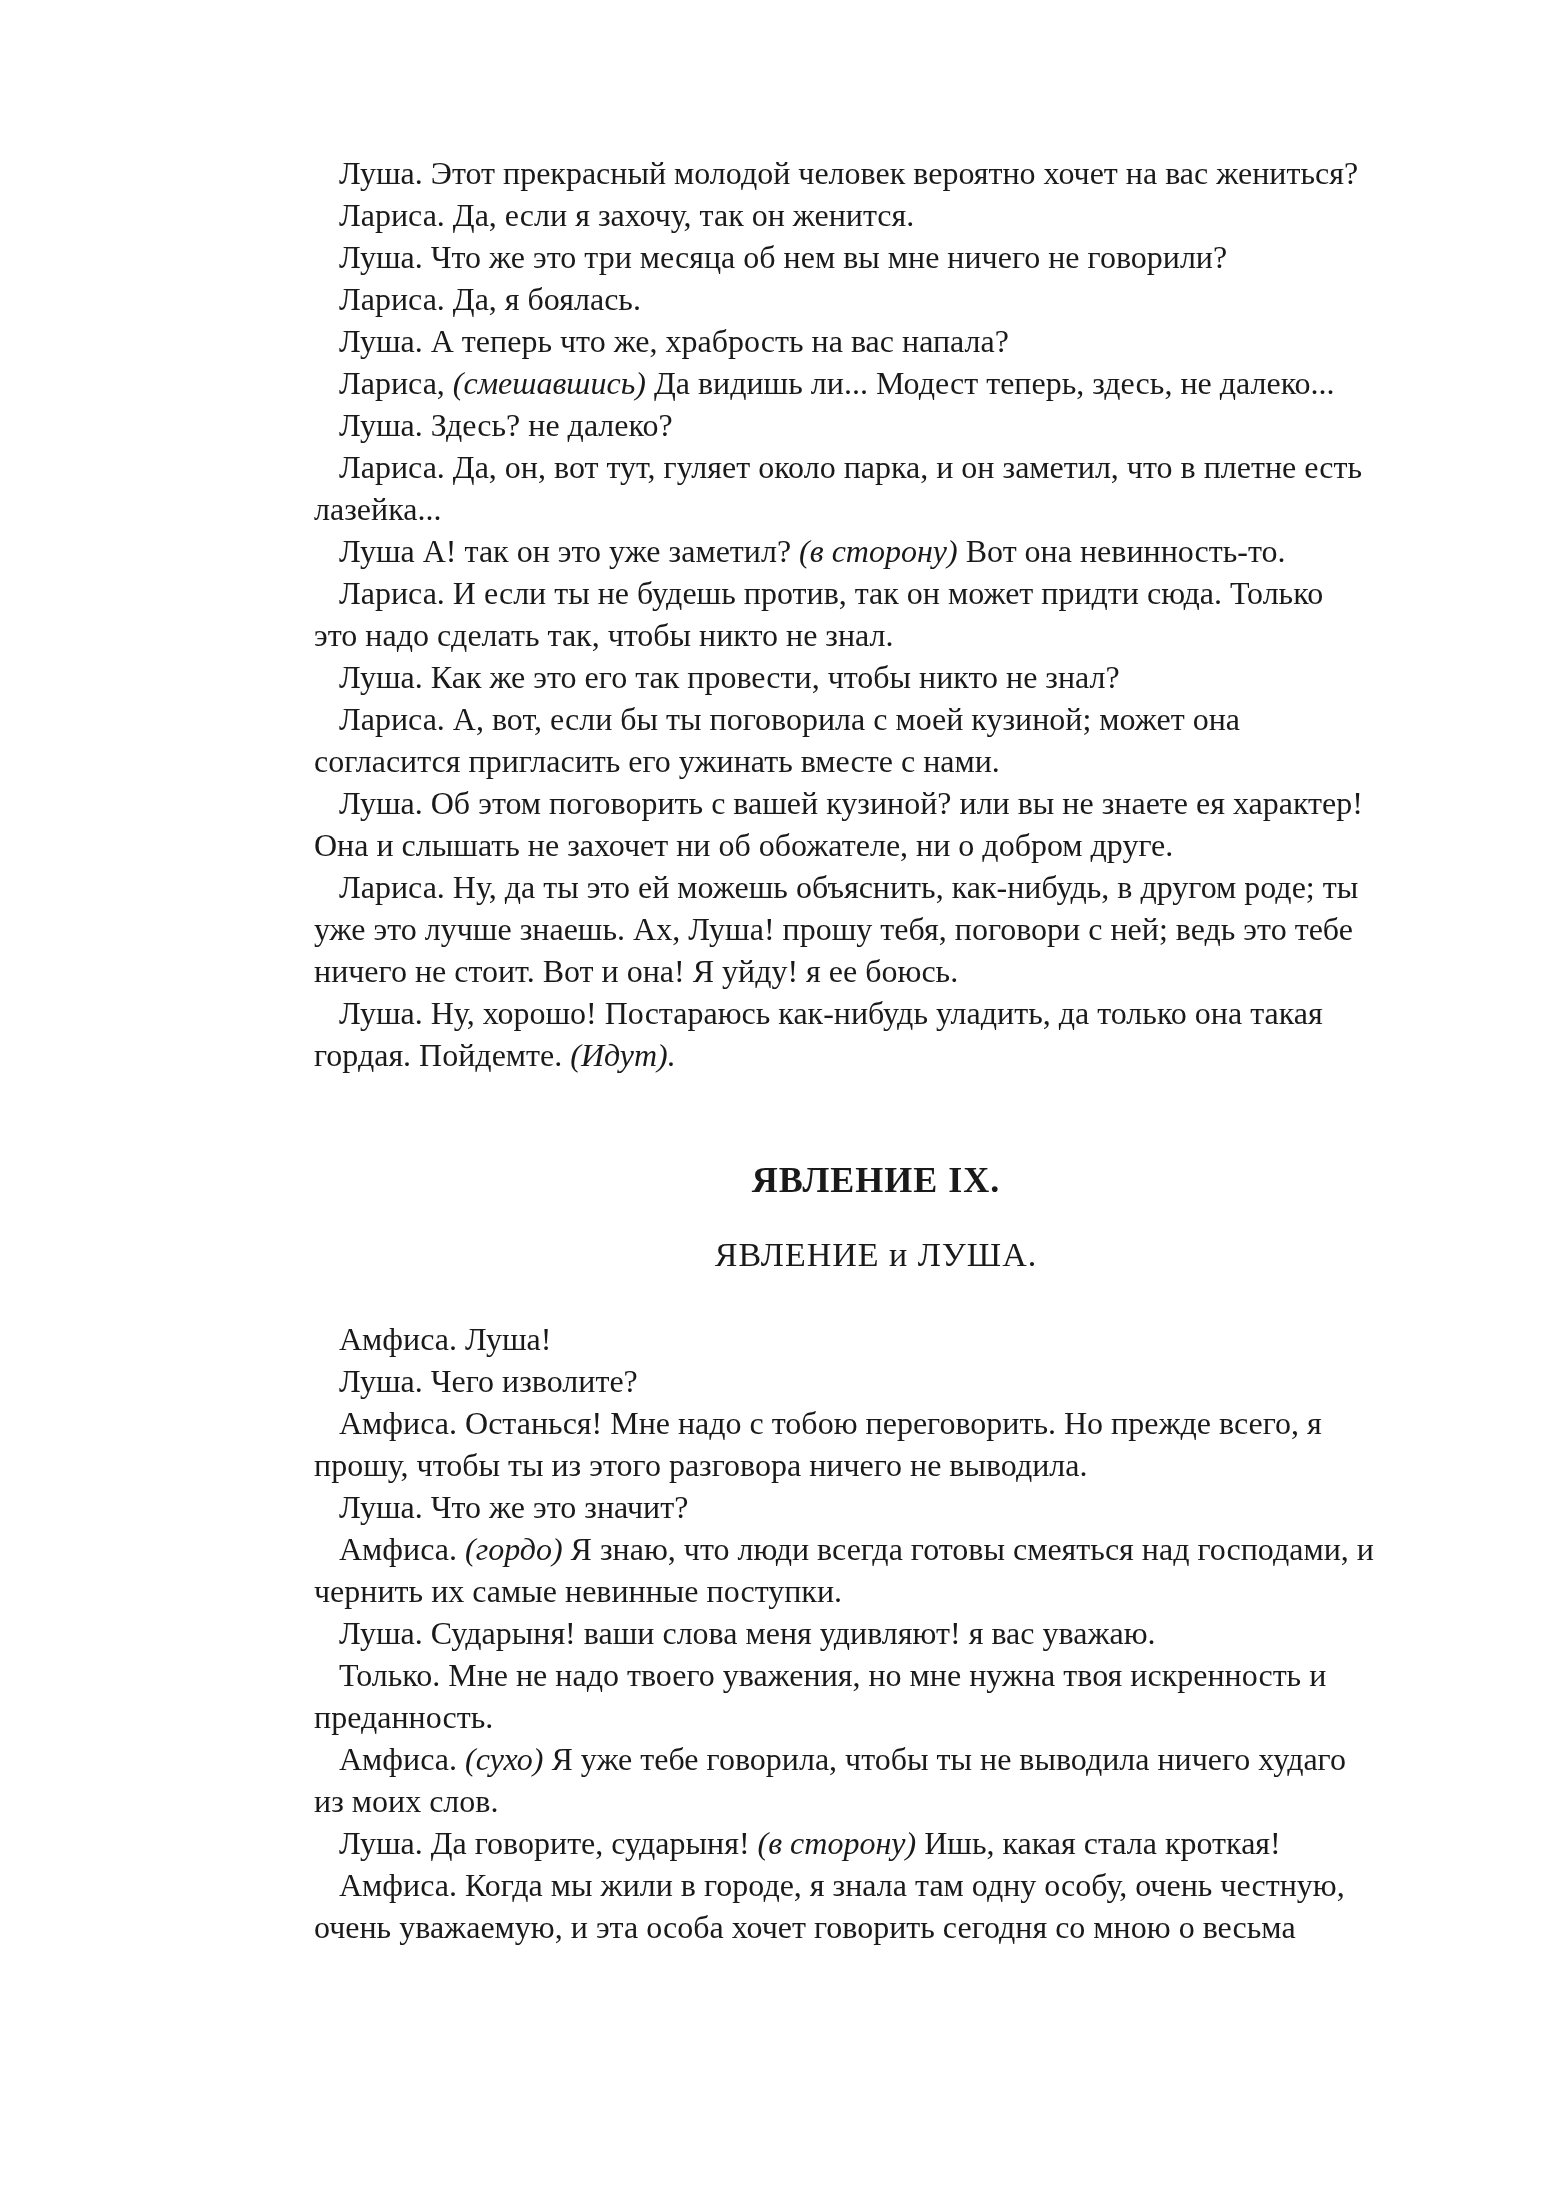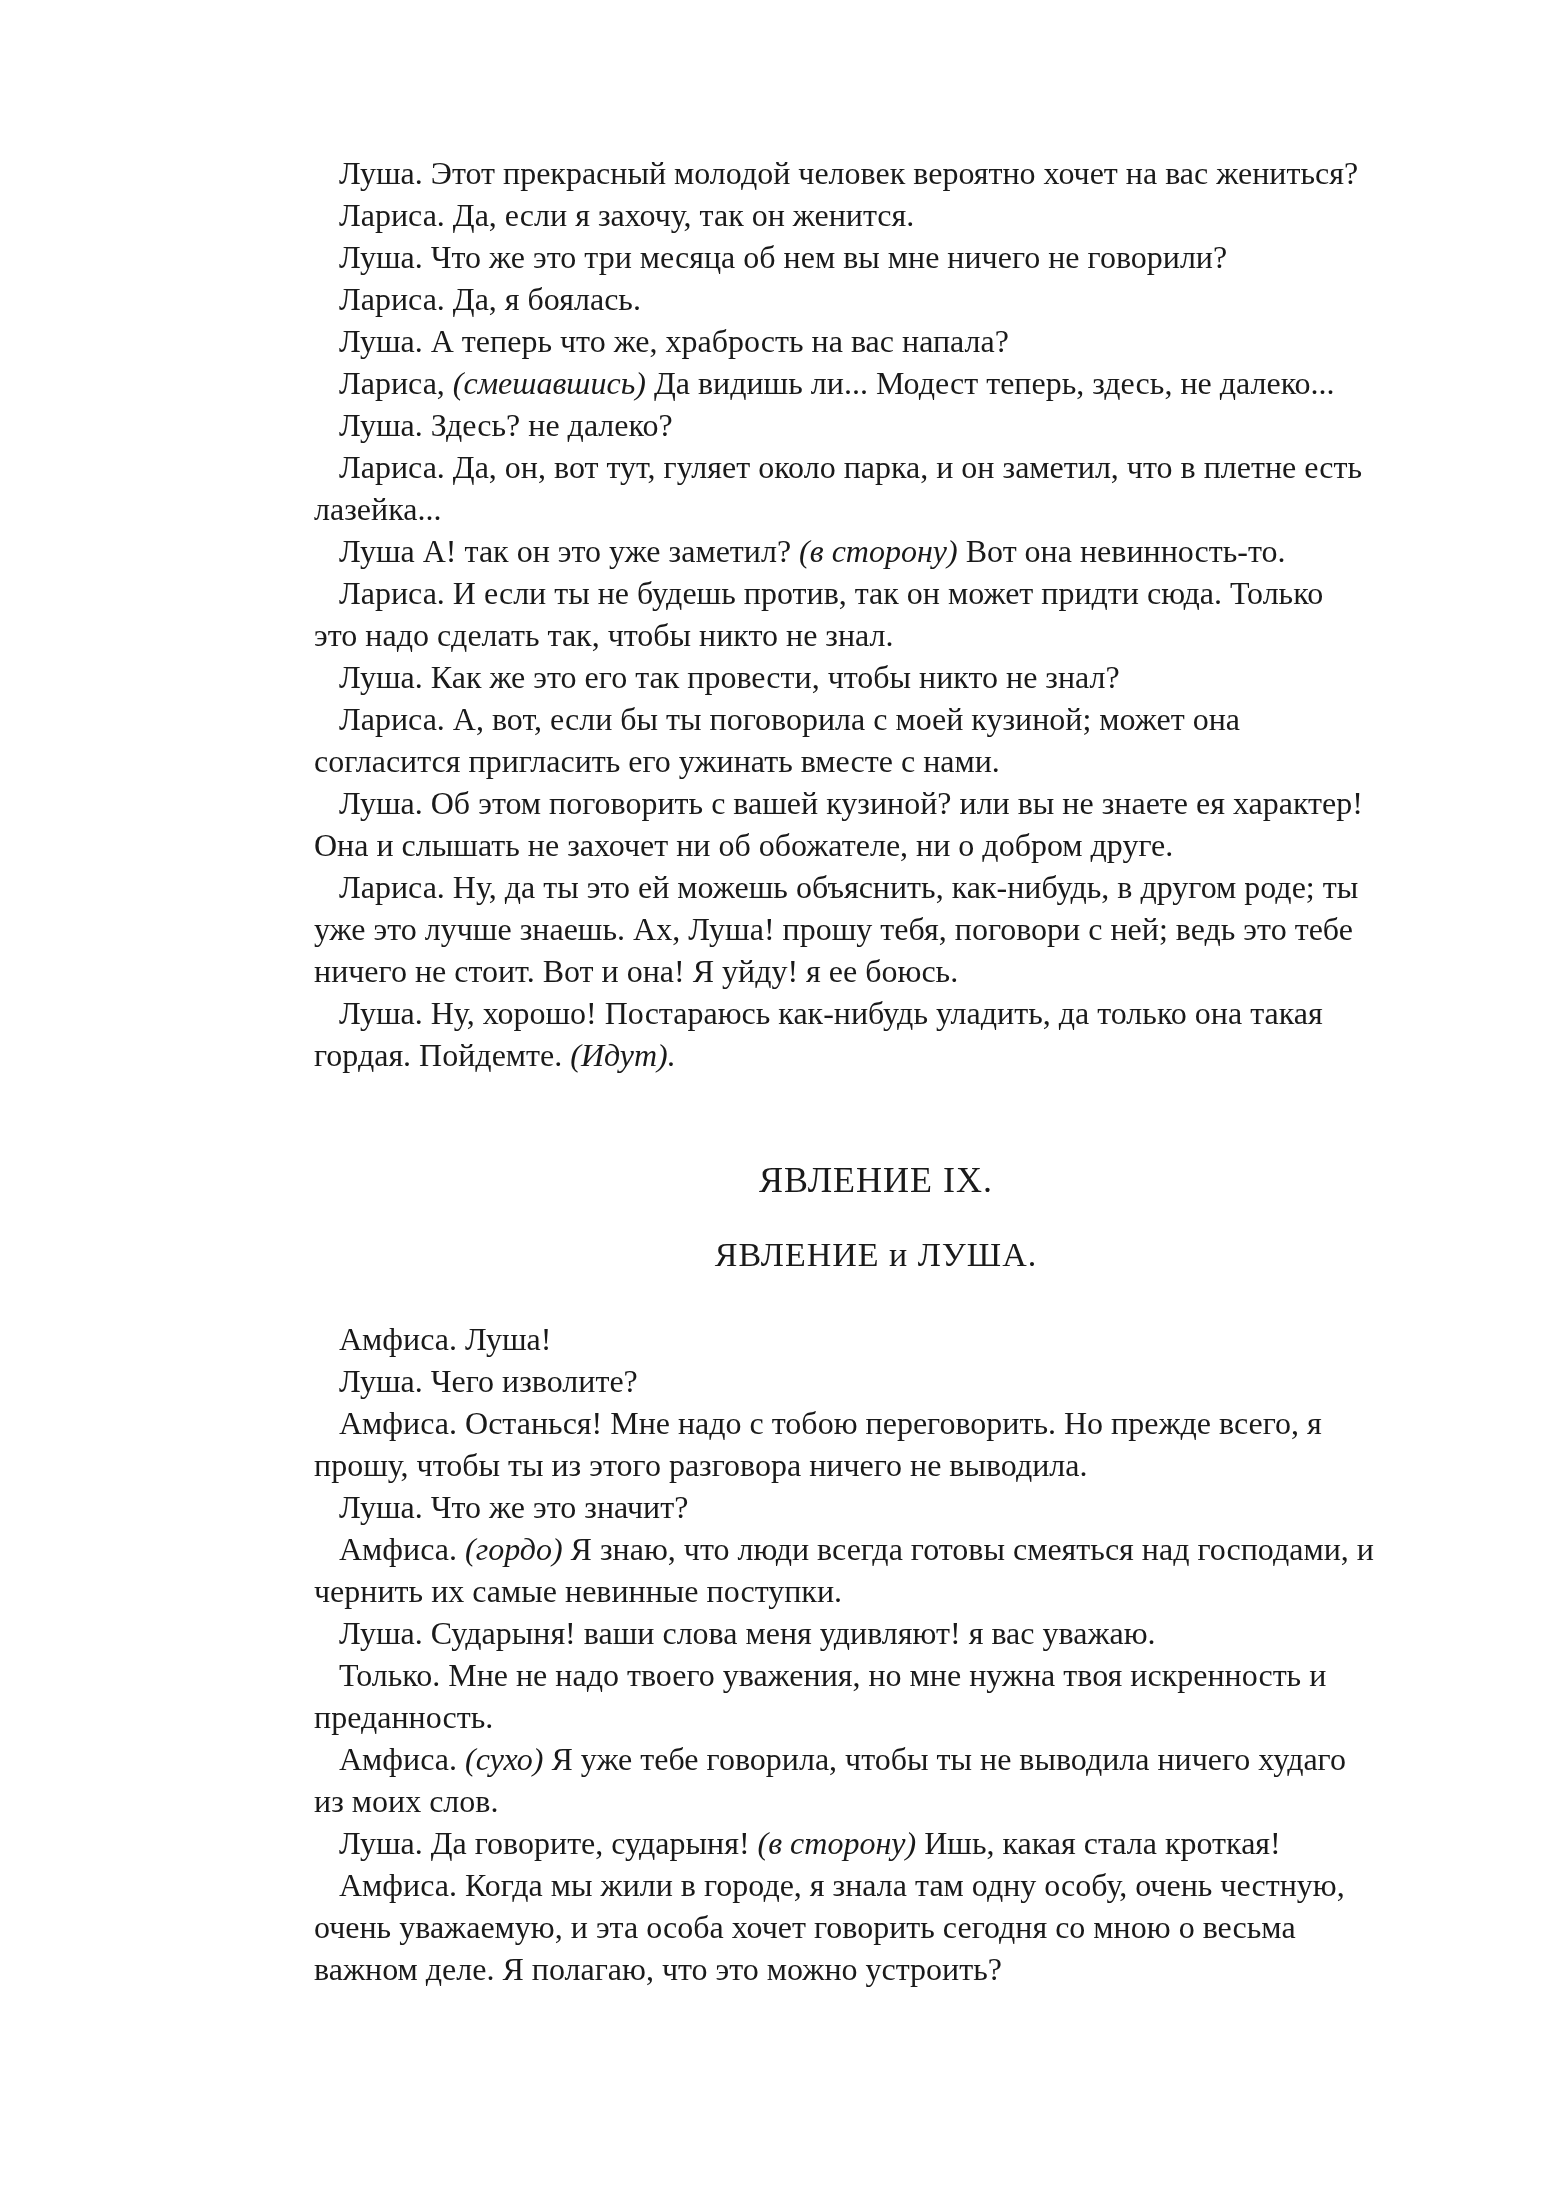--- a/index.html
+++ b/index.html
@@ -23,21 +23,21 @@
   .line {
     height: 42px; line-height: 42px;
     font-size: 32px;
     white-space: nowrap;
   }
   .line.indent { padding-left: 25px; }
   .heading {
     margin-top: 83px;
     height: 42px; line-height: 42px;
     text-align: center;
-    font-weight: normal;
+    font-weight: bold;
     font-size: 36px;
     letter-spacing: 1px;
   }
   .subheading {
     margin-top: 33px; margin-bottom: 42px;
     height: 42px; line-height: 42px;
     text-align: center;
     font-size: 34px;
     letter-spacing: 1px;
   }
@@ -83,16 +83,15 @@
         <div class="line indent"><span>Амфиса. </span><span class="it">(гордо)</span><span> Я знаю, что люди всегда готовы смеяться над господами, и</span></div>
         <div class="line"><span>чернить их самые невинные поступки.</span></div>
         <div class="line indent"><span>Луша. Сударыня! ваши слова меня удивляют! я вас уважаю.</span></div>
         <div class="line indent"><span>Только. Мне не надо твоего уважения, но мне нужна твоя искренность и</span></div>
         <div class="line"><span>преданность.</span></div>
         <div class="line indent"><span>Амфиса. </span><span class="it">(сухо)</span><span> Я уже тебе говорила, чтобы ты не выводила ничего худаго</span></div>
         <div class="line"><span>из моих слов.</span></div>
         <div class="line indent"><span>Луша. Да говорите, сударыня! </span><span class="it">(в сторону)</span><span> Ишь, какая стала кроткая!</span></div>
         <div class="line indent"><span>Амфиса. Когда мы жили в городе, я знала там одну особу, очень честную,</span></div>
         <div class="line"><span>очень уважаемую, и эта особа хочет говорить сегодня со мною о весьма</span></div>
-        <div class="line"><span>важном деле. Я полагаю, что это можно устроить?</span></div>
       </div>
   </div>
 </div>
 
 </body></html>

